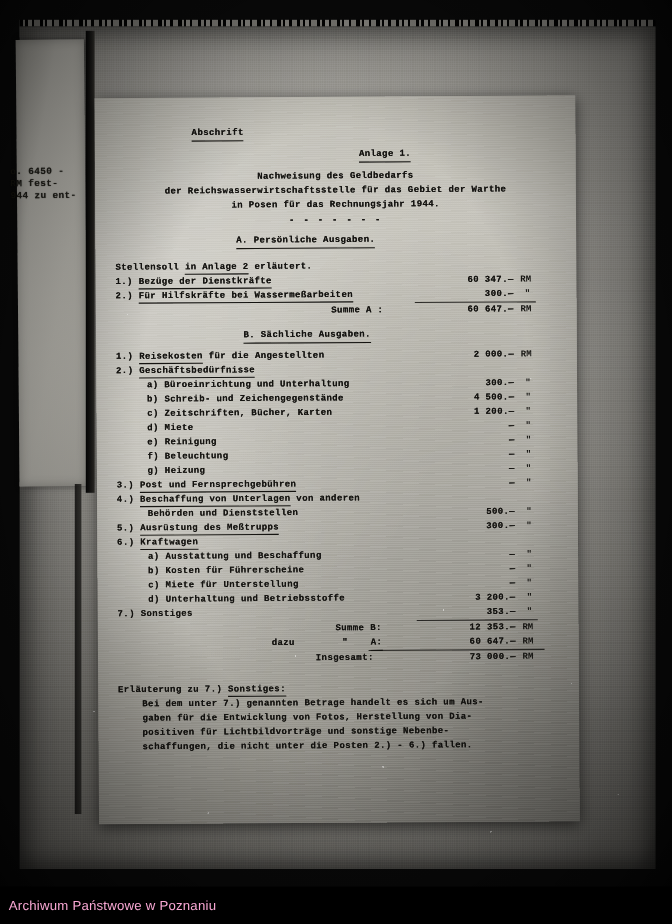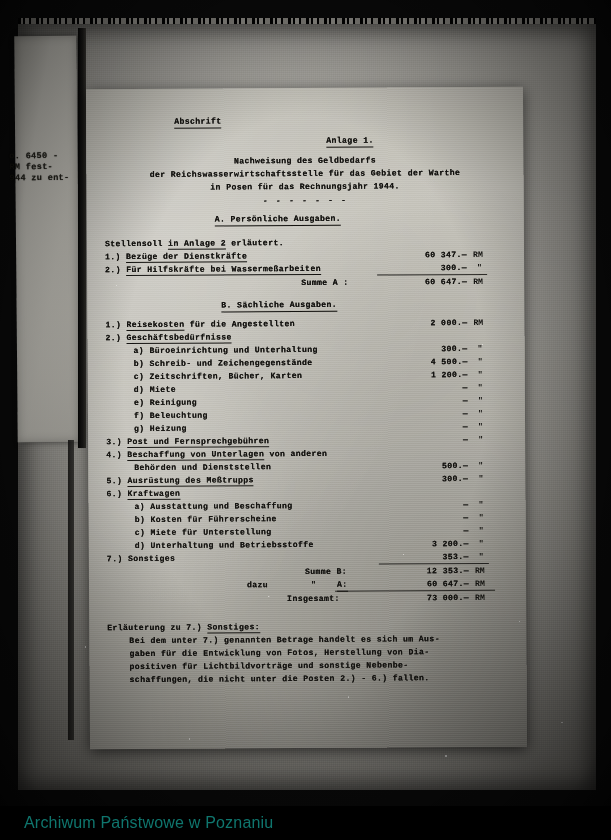--- a/index.html
+++ b/index.html
@@ -115,22 +115,22 @@
     position:absolute;inset:0;pointer-events:none;
     background:radial-gradient(ellipse at 50% 46%, rgba(0,0,0,0) 42%, rgba(0,0,0,.55) 88%, rgba(0,0,0,.9) 100%);
   }
 
   
   .caption{
     position:absolute;left:0;bottom:0;width:611px;height:34px;background:#000;
     display:flex;align-items:center;
   }
   .caption span{
-    color:#0f766e;font-family:"Liberation Sans",sans-serif;font-size:16px;
-    letter-spacing:.2px;padding-left:24px;
+    color:#f9a8d4;font-family:"Liberation Sans",sans-serif;font-size:12px;
+    letter-spacing:.2px;padding-left:8px;
   }
 </style>
 </head>
 <body>
 
 <div id="scan">
 
   <div class="rag-top"></div>
   <div class="backing"></div>
 

